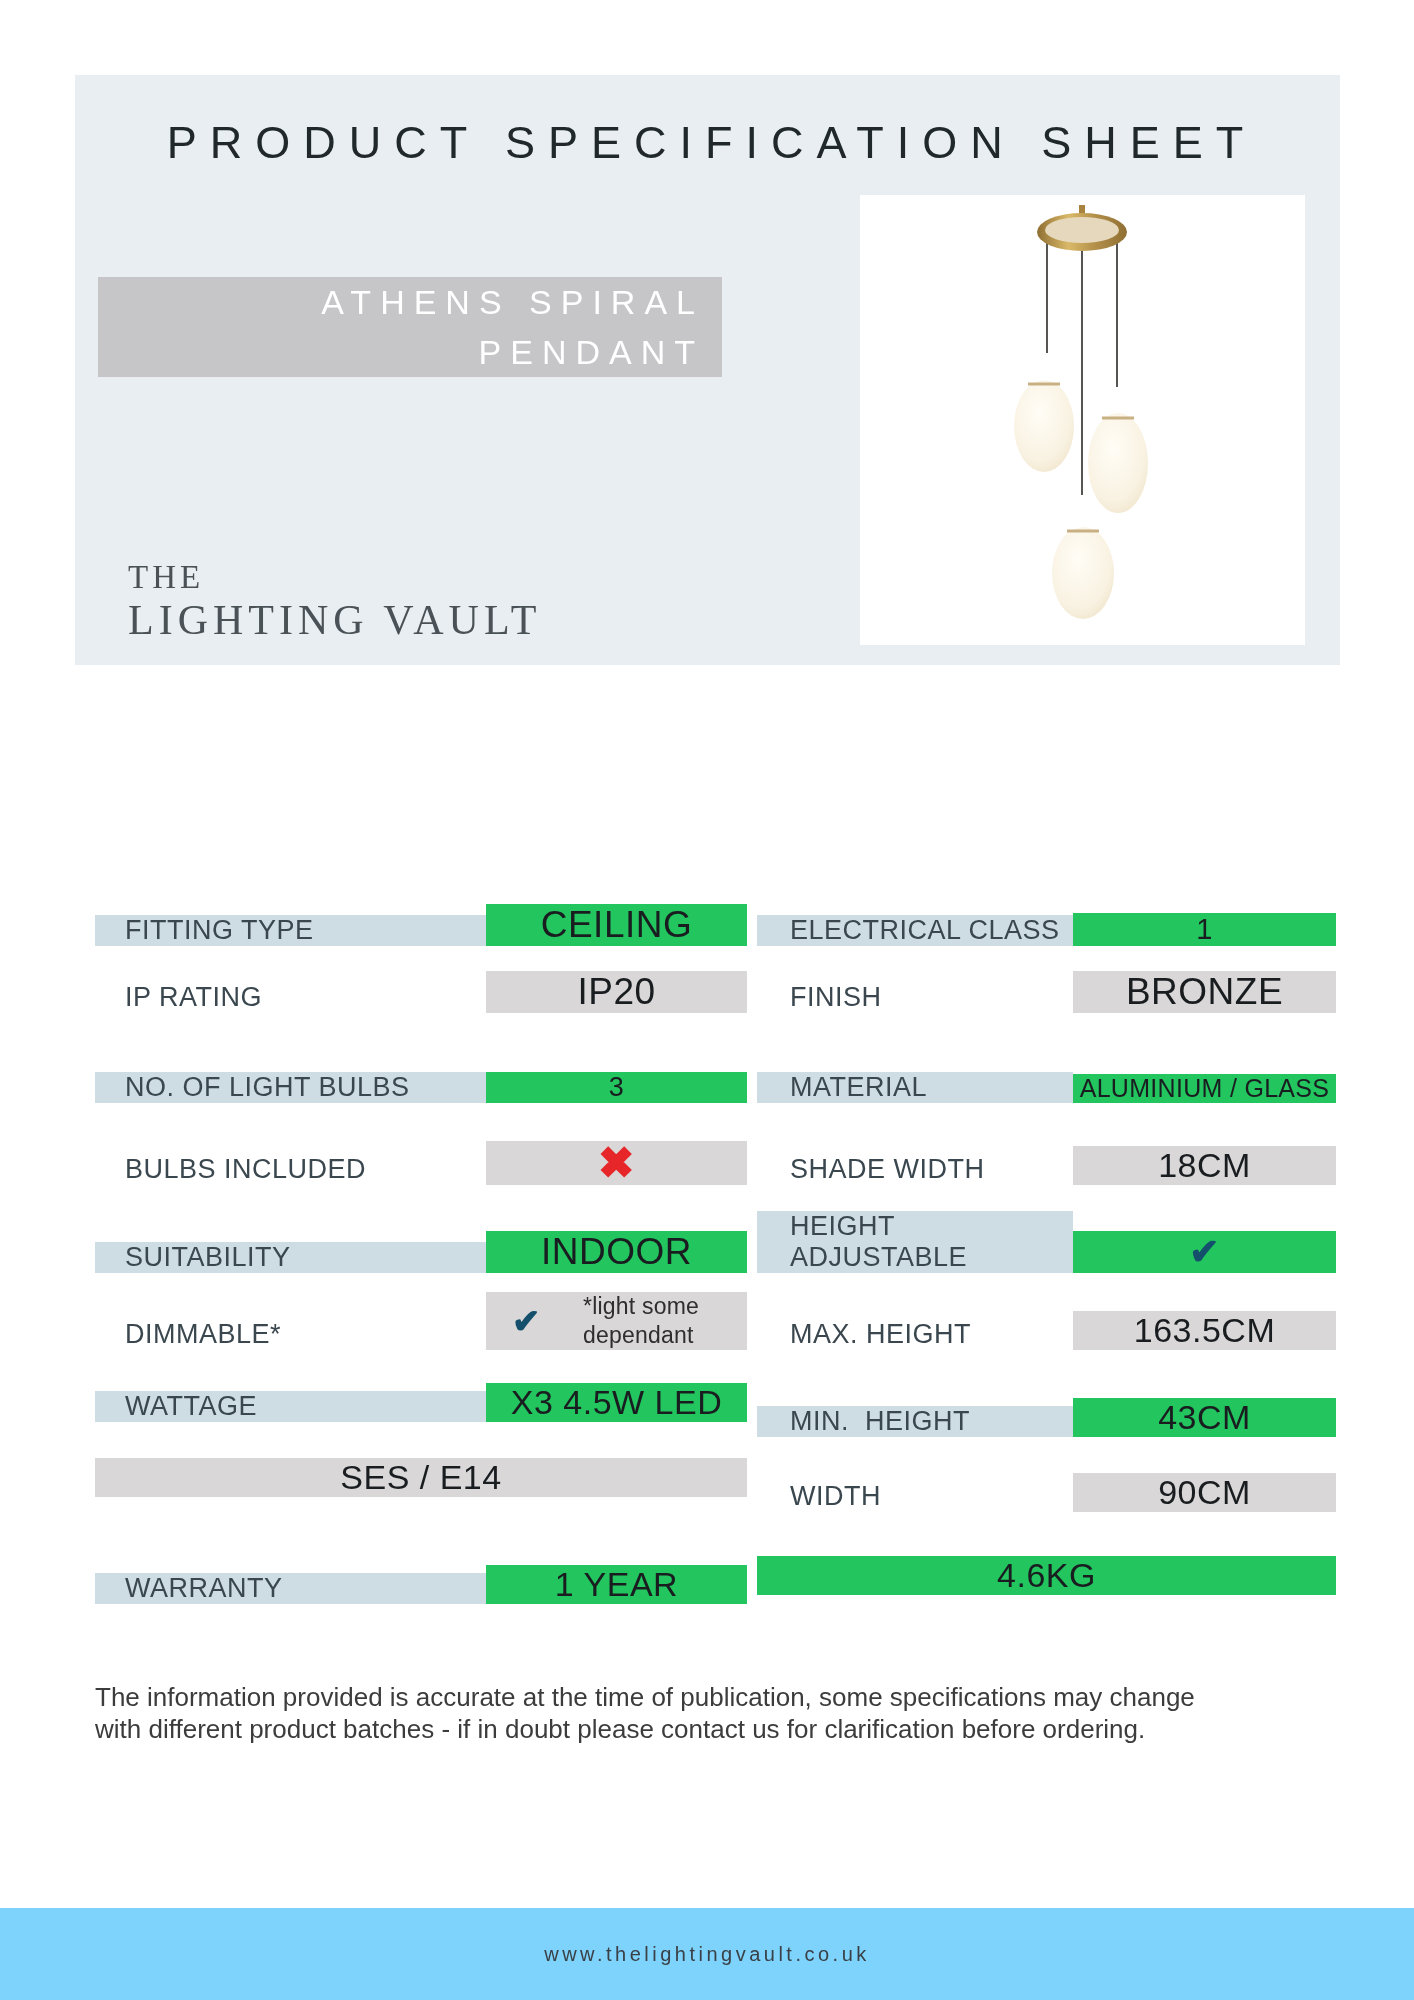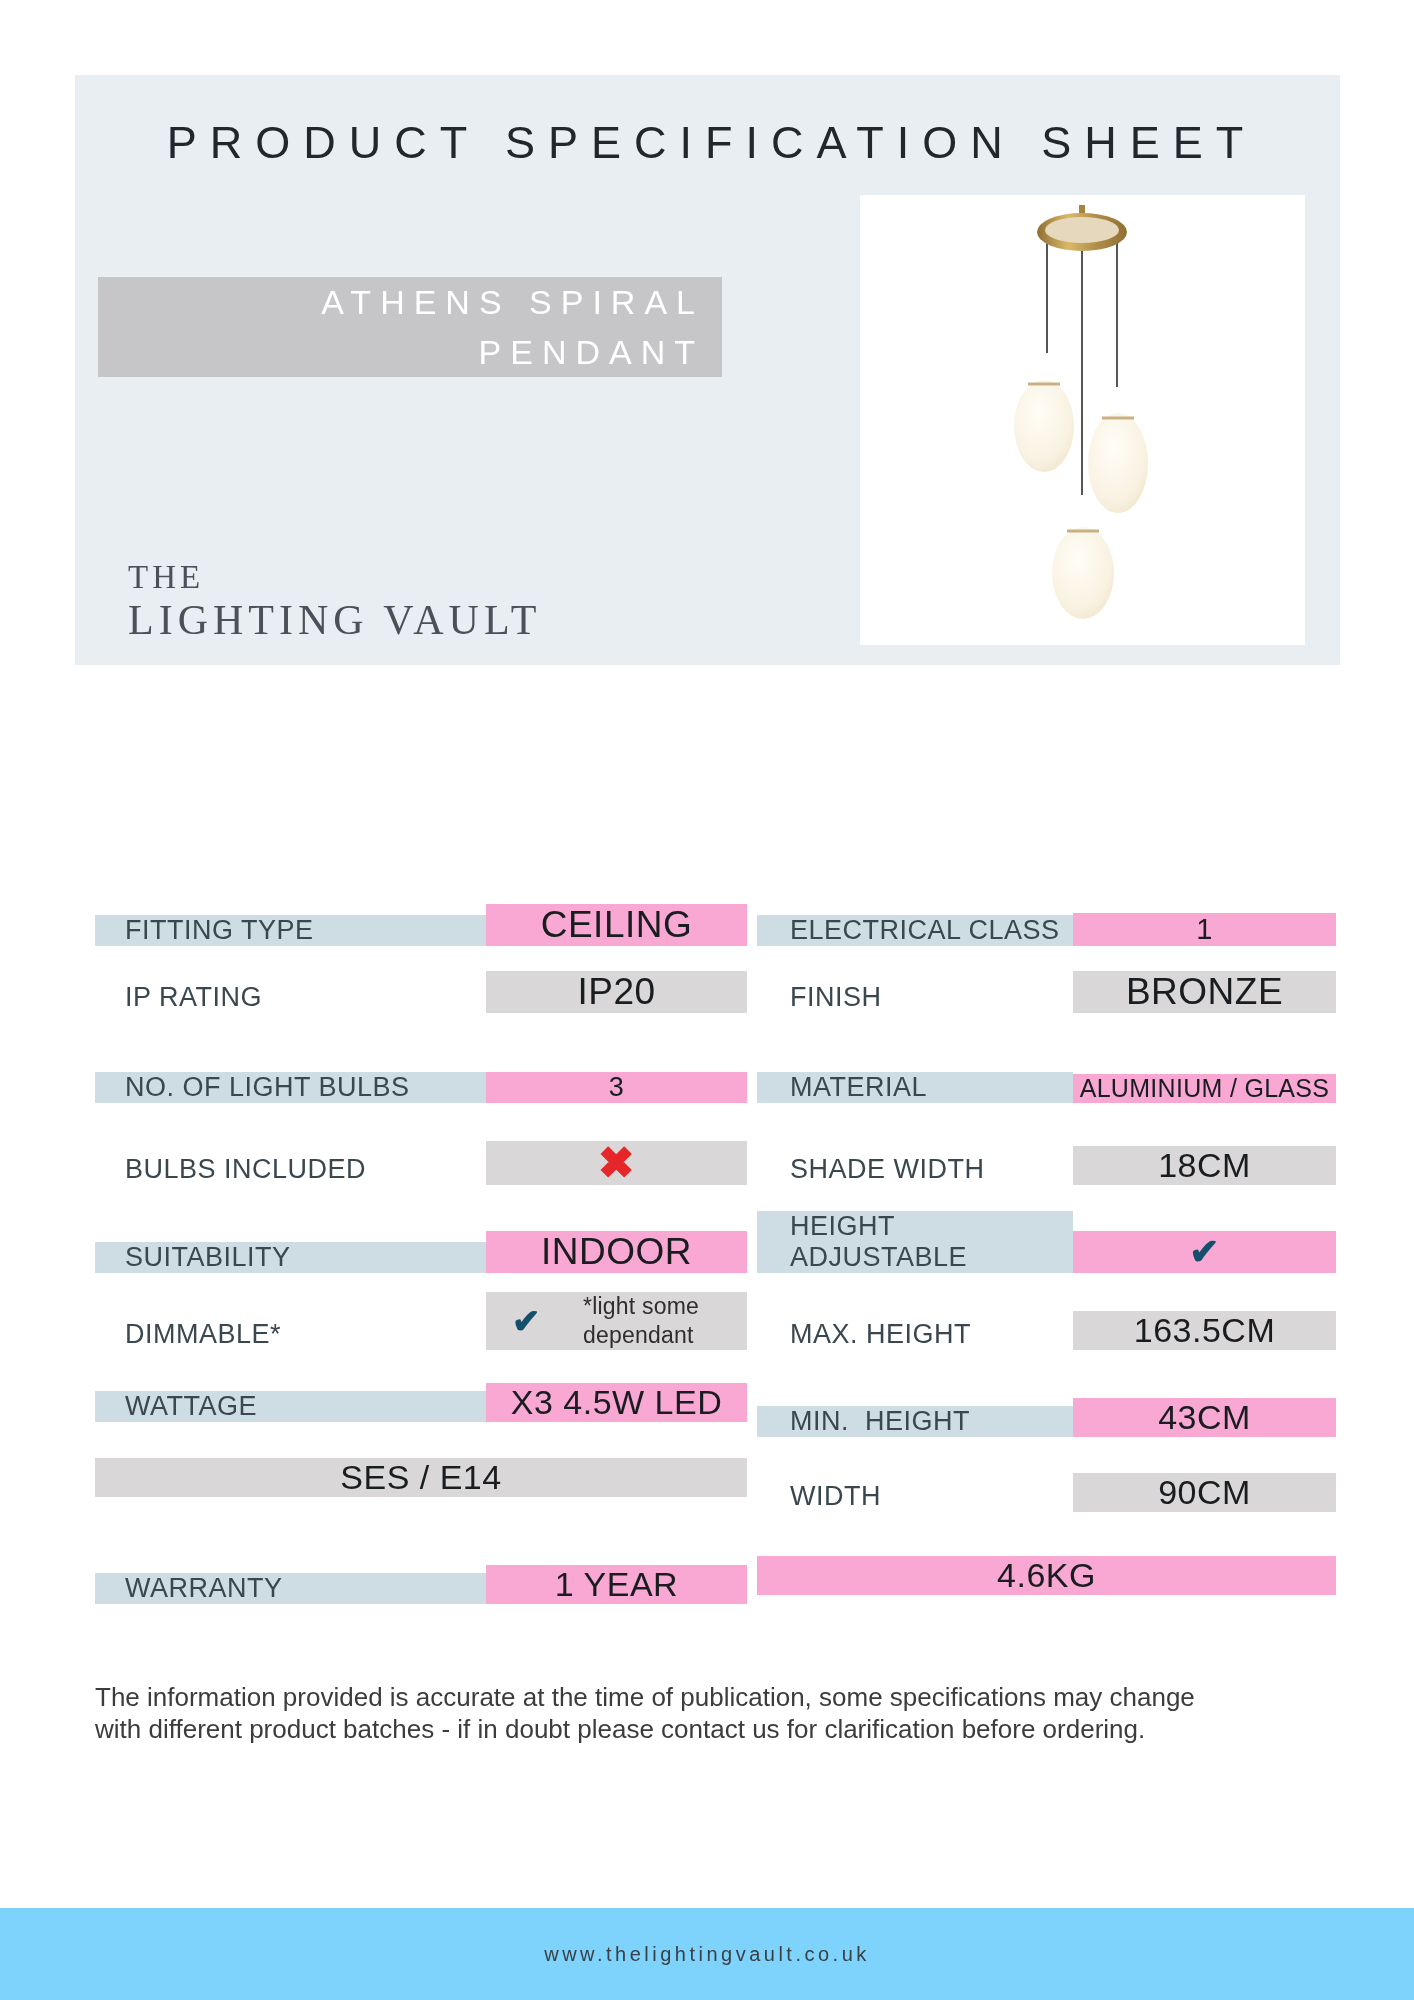--- a/index.html
+++ b/index.html
@@ -42,21 +42,21 @@
     display:flex; align-items:center;
     font-size:27px; color:#3a474f; letter-spacing:0.5px; white-space:pre-wrap;
   }
   .ltable .lbl { width:391px; padding-left:30px; }
   .rtable .lbl { width:316px; padding-left:33px; }
   .val {
     flex:1; display:flex; align-items:center; justify-content:center;
     font-size:34px; color:#191d20; letter-spacing:0.5px; text-align:center;
   }
   .trow.b .lbl { background:#cddde3; }
-  .trow.b .val { background:#f9a8d4; }
+  .trow.b .val { background:#22c55e; }
   .trow.w .lbl { background:transparent; }
   .trow.w .val { background:#d9d7d8; }
   .vlarge  { font-size:37px; }
   .vmed    { font-size:29px; }
   .vsmall  { font-size:27px; }
   .vxs     { font-size:25px; letter-spacing:0.3px; }
   .check-icon { color:#14506c; font-size:36px; font-weight:700; }
   .cross-icon { color:#e62629; font-size:44px; font-weight:700; line-height:1; }
   .dim-cell { justify-content:flex-start; padding-left:26px; }
   .dim-cell .check-icon { font-size:34px; }

